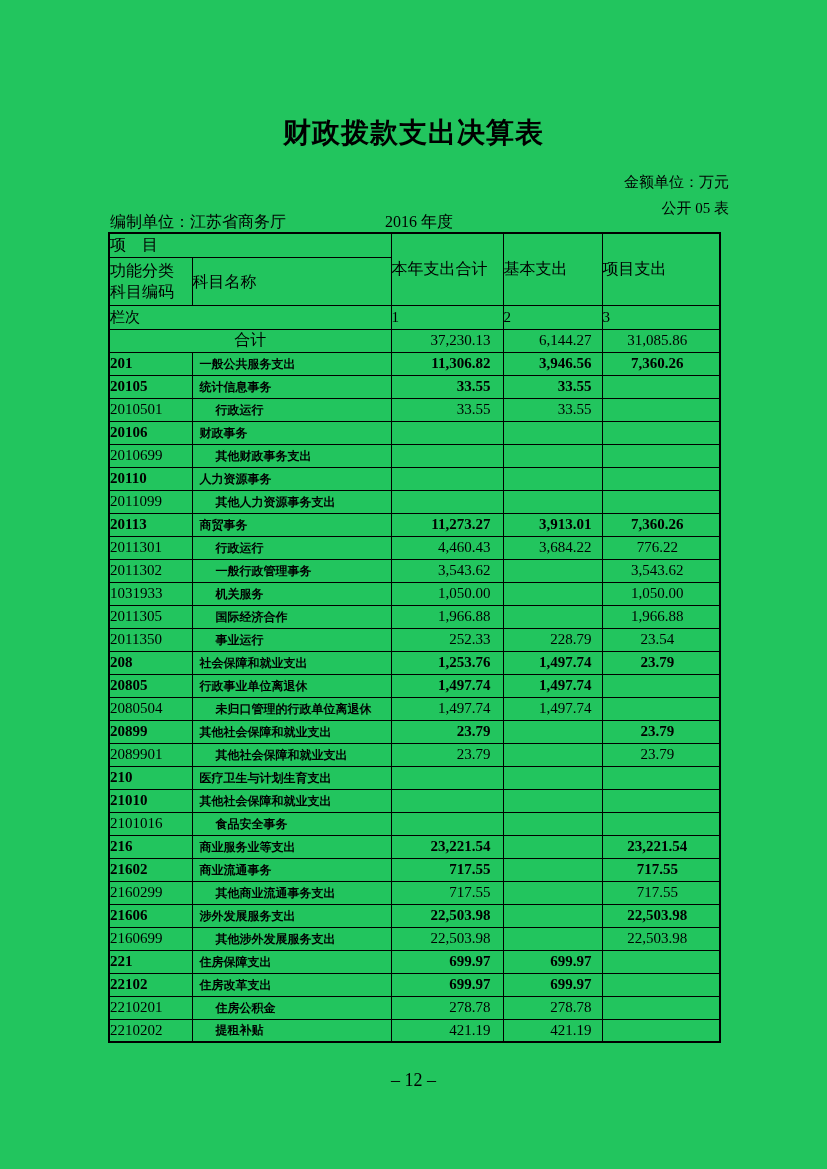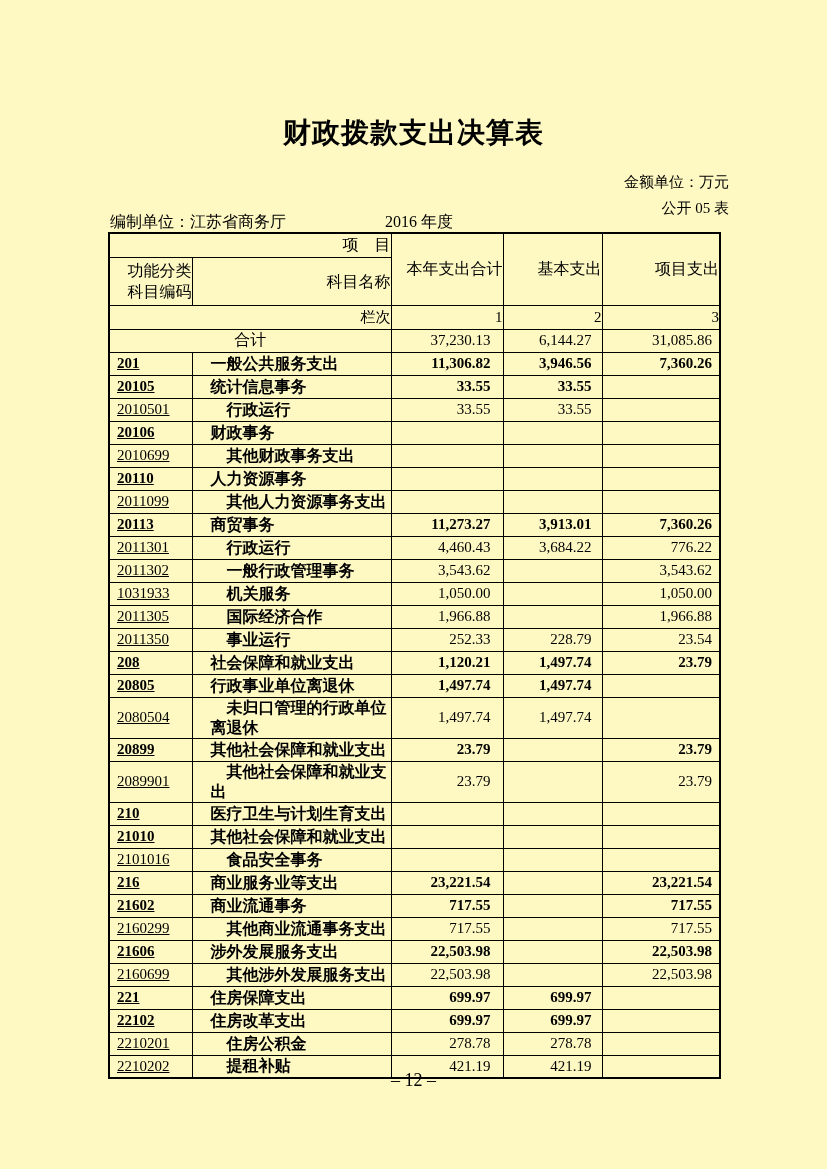--- a/index.html
+++ b/index.html
@@ -2,21 +2,21 @@
 <html><head>
 <meta charset="utf-8">
 <style>
   * { margin: 0; padding: 0; box-sizing: border-box; }
   html, body { background: #ffffff; }
   .page {
     position: relative;
     width: 827px;
     height: 1169px;
     margin: 0 auto;
-    background: #fef9c3;
+    background: #22c55e;
     color: #000000;
     font-family: "Liberation Serif", "DejaVu Serif", serif;
     overflow: hidden;
   }
   .doc-title {
     position: absolute;
     top: 114px;
     left: 0;
     width: 100%;
     text-align: center;
@@ -52,38 +52,38 @@
     width: 611px;
     border-collapse: collapse;
     table-layout: fixed;
     border: 2px solid #000;
   }
   .fin-table th, .fin-table td {
     border: 1px solid #000;
     font-weight: normal;
     overflow: hidden;
   }
-  .fin-table th { font-size: 16px; text-align: right; vertical-align: middle; }
+  .fin-table th { font-size: 16px; text-align: left; vertical-align: middle; }
   .row-h1 th { height: 24px; }
   .row-h2 th { height: 48px; line-height: 21px; }
   .row-h3 th { height: 24px; font-size: 15px; }
   .fin-table tbody tr { height: 23px; }
   .fin-table td { font-size: 15px; vertical-align: middle; }
-  td.code { padding-left: 7px; text-align: left; text-decoration: underline; }
+  td.code { padding-left: 0; text-align: left; }
   td.name {
-    padding-left: 18px;
+    padding-left: 7px;
     text-align: left;
-    font-size: 16px;
+    font-size: 12px;
     line-height: 20px;
   }
   tr.indent td.name { text-indent: 16px; font-weight: bold; }
   td.num { text-align: right; }
   td.num.n1 { padding-right: 12px; }
   td.num.n2 { padding-right: 10px; }
-  td.num.n3 { padding-right: 7px; }
+  td.num.n3 { padding-right: 7px; text-align: center; }
   td.center { text-align: center; font-size: 16px; }
   tr.bold td { font-weight: bold; }
   .page-number {
     position: absolute;
     top: 1070px;
     left: 0;
     width: 100%;
     text-align: center;
     font-size: 18px;
   }
@@ -228,21 +228,21 @@
         <tr class="indent">
     <td class="code">2011350</td>
     <td class="name">事业运行</td>
     <td class="num n1">252.33</td>
     <td class="num n2">228.79</td>
     <td class="num n3">23.54</td>
   </tr>
         <tr class="bold">
     <td class="code">208</td>
     <td class="name">社会保障和就业支出</td>
-    <td class="num n1">1,120.21</td>
+    <td class="num n1">1,253.76</td>
     <td class="num n2">1,497.74</td>
     <td class="num n3">23.79</td>
   </tr>
         <tr class="bold">
     <td class="code">20805</td>
     <td class="name">行政事业单位离退休</td>
     <td class="num n1">1,497.74</td>
     <td class="num n2">1,497.74</td>
     <td class="num n3"></td>
   </tr>

